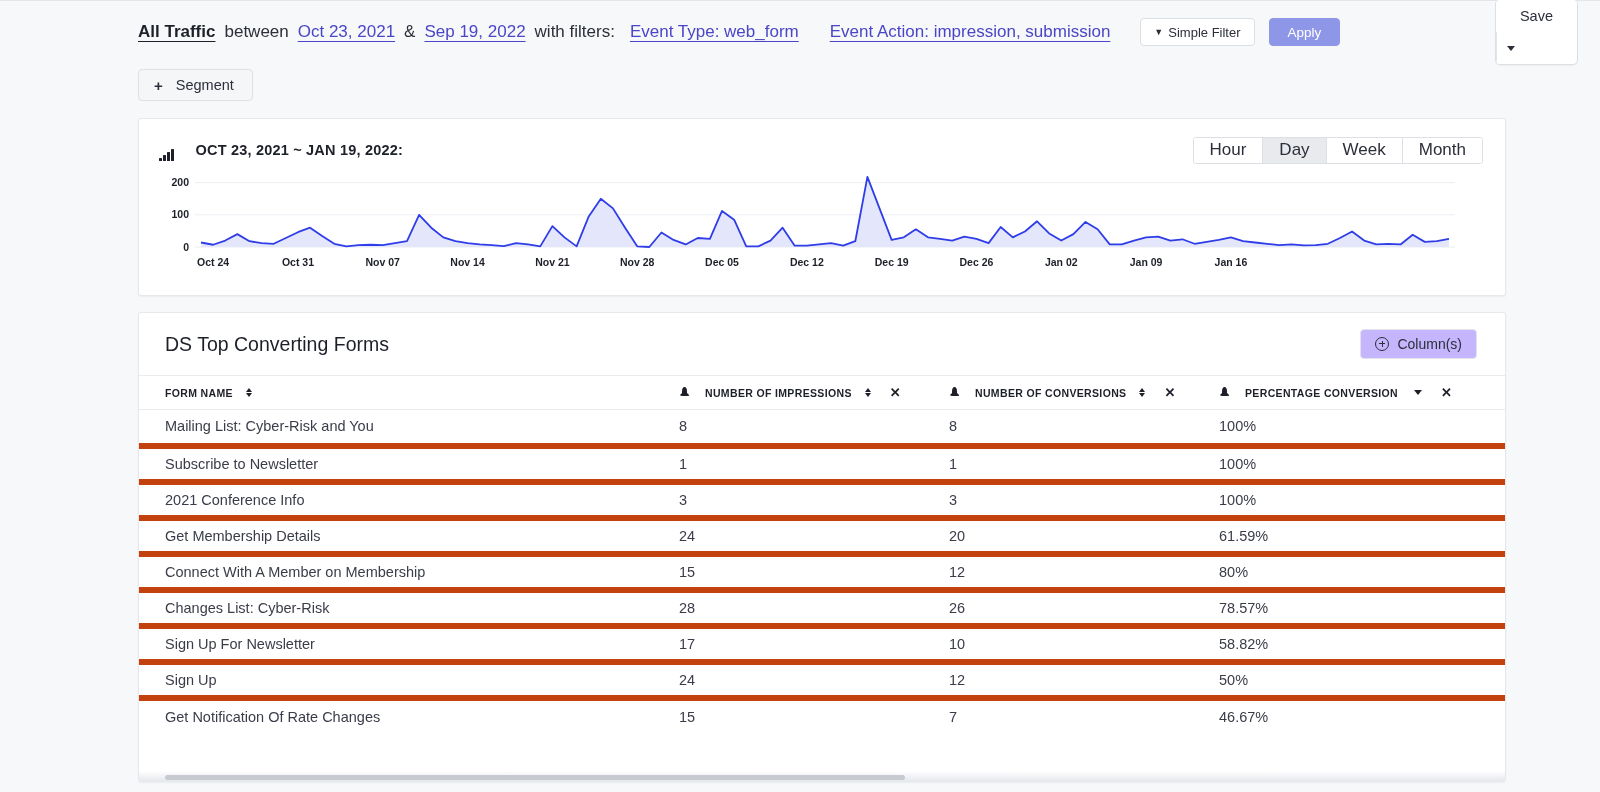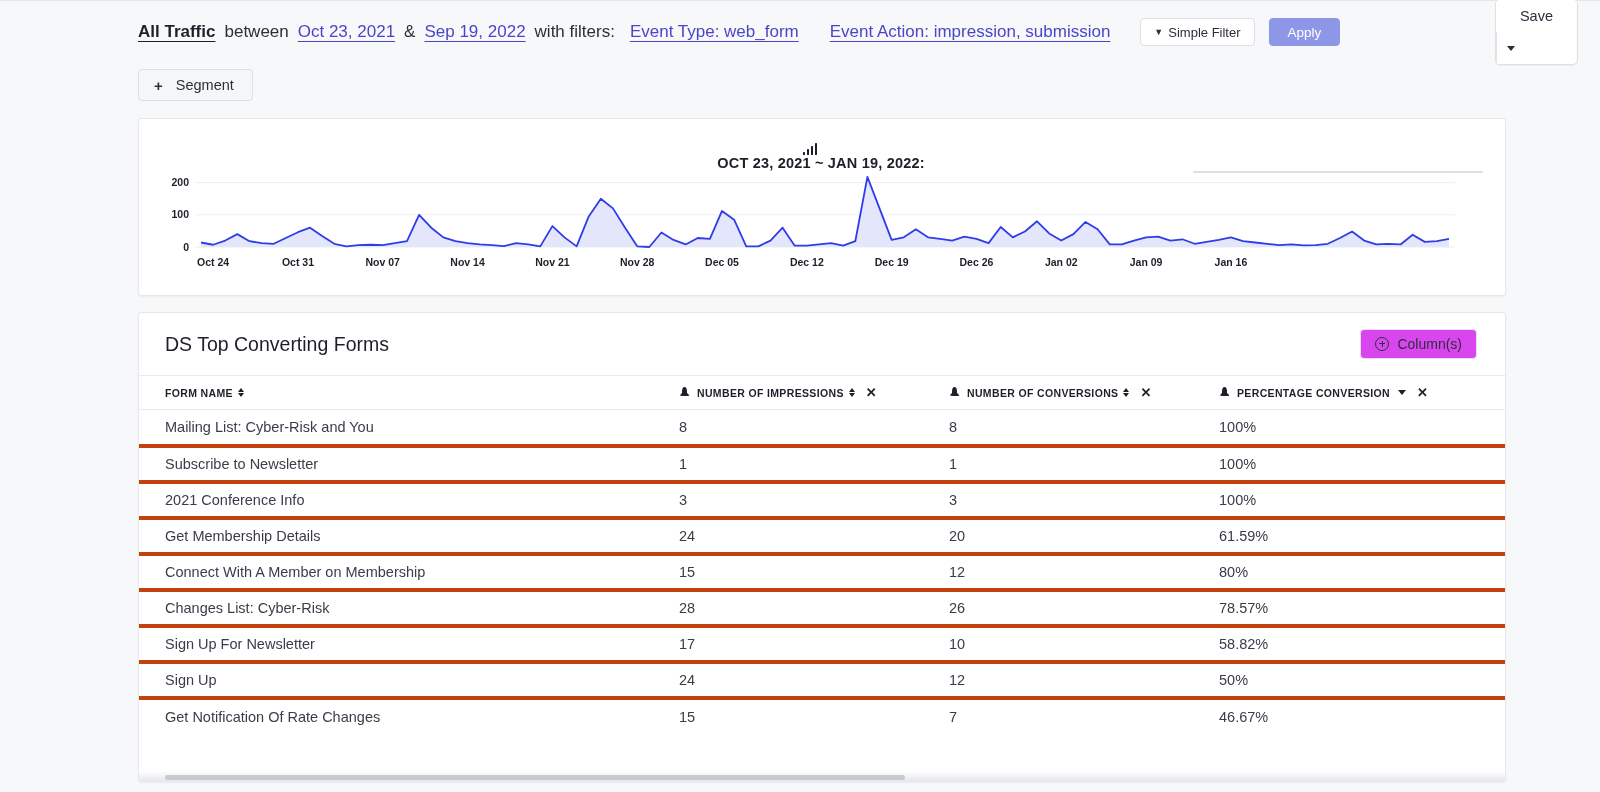--- a/index.html
+++ b/index.html
@@ -140,21 +140,20 @@
   }
   .chart-card {
     left: 138px; top: 117px;
     width: 1368px; height: 178px;
   }
   .chart-head {
     display: flex;
     align-items: center;
     padding: 16px 22px 0 20px;
     height: 46px;
-    flex-direction: column;
   }
   .chart-icon {
     display: inline-flex;
     align-items: flex-end;
     gap: 1.5px;
     height: 14px;
     margin-right: 22px;
     margin-top: 8px;
   }
   .chart-icon i { display: block; width: 2.5px; background: #1d2029; border-radius: .5px; }
@@ -212,21 +211,21 @@
   .table-title {
     font-size: 19.5px;
     color: #1d2029;
   }
   .btn-columns {
     margin-left: auto;
     height: 30px;
     padding: 0 14px;
     gap: 8px;
     font-size: 14px;
-    background: #d946ef;
+    background: #c4b5fd;
     border: 1px solid #e2e4e9;
   }
   .circ-plus {
     position: relative;
     width: 14px; height: 14px;
     border: 1.4px solid #2c2f3a;
     border-radius: 50%;
     display: inline-block;
   }
   .circ-plus::before, .circ-plus::after {
@@ -241,21 +240,21 @@
     font-size: 10.5px;
     font-weight: bold;
     letter-spacing: .35px;
     color: #1d2029;
     padding: 10px 0 10px 0;
     border-top: 1px solid #e9ebef;
     border-bottom: 1px solid #e9ebef;
     height: 32px;
     white-space: nowrap;
   }
-  th .th-inner { display: flex; align-items: center; gap: 5px; }
+  th .th-inner { display: flex; align-items: center; gap: 13px; }
   th.c0 { padding-left: 26px; width: 540px; }
   th.c1 { width: 270px; }
   th.c2 { width: 270px; }
   th.c3 { width: 288px; }
 
   .rocket-icon {
     display: inline-block;
     width: 11px; height: 12px;
     position: relative;
     flex: 0 0 auto;
@@ -308,21 +307,21 @@
     margin-left: 6px;
     line-height: 1;
     cursor: pointer;
   }
 
   tbody td {
     font-size: 14.5px;
     color: #3a3d49;
     height: 36px;
     padding: 0;
-    border-bottom: 4px solid #c2410c;
+    border-bottom: 6px solid #c2410c;
     white-space: nowrap;
     overflow: hidden;
     text-overflow: ellipsis;
   }
   tbody td.c0 { padding-left: 26px; }
   tbody tr:last-child td { border-bottom: none; }
 
   .scroll-fade {
     position: absolute;
     left: 0; bottom: 0;

